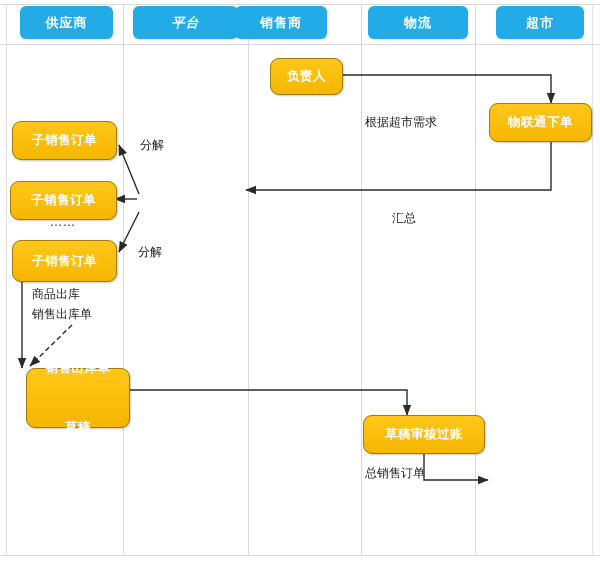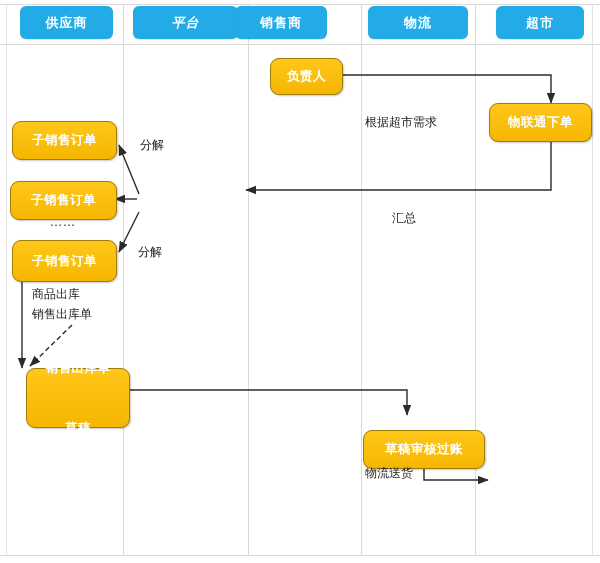--- a/index.html
+++ b/index.html
@@ -40,21 +40,21 @@
     color:#ffffff;
     font-size:12.5px;
     font-weight:bold;
     display:flex;flex-direction:column;
     align-items:center;justify-content:center;
     letter-spacing:.5px;
     box-shadow:1px 1px 2px rgba(0,0,0,.22);
     line-height:1.45;
     text-align:center;
   }
-  .node .l2{display:block;}
+  .node .l2{display:block;font-family:Liberation Mono, monospace;}
 
   
   .lbl{
     position:absolute;
     font-size:12px;
     color:#222222;
     white-space:nowrap;
     line-height:1.5;
   }
   .dots{position:absolute;font-size:12px;color:#333;letter-spacing:1px;}
@@ -138,33 +138,33 @@
 
   <div class="node" style="left:12px;top:240px;width:103px;height:40px;">
     <span>子销售订单</span>
   </div>
 
   <div class="node" style="left:26px;top:368px;width:102px;height:58px;gap:41px;">
     <span>销售出库单</span>
     <span class="l2">草稿</span>
   </div>
 
-  <div class="node" style="left:363px;top:430px;width:120px;height:37px;text-align:center;">
+  <div class="node" style="left:363px;top:415px;width:120px;height:37px;text-align:center;">
     <span>草稿审核过账</span>
   </div>
 
 
   <div class="lbl" style="left:365px;top:97px;margin-top:16px;">根据超市需求</div>
 
   <div class="lbl" style="left:392px;top:209px;">汇总</div>
 
   <div class="lbl" style="left:140px;top:136px;">分解</div>
 
   <div class="lbl" style="left:138px;top:243px;">分解</div>
 
   <div class="lbl" style="left:32px;top:285px;">商品出库</div>
   <div class="lbl" style="left:32px;top:305px;">销售出库单</div>
 
-  <div class="lbl" style="left:365px;top:464px;">物流送货</div>
+  <div class="lbl" style="left:365px;top:464px;">总销售订单</div>
 
   <div class="dots" style="left:50px;top:215px;">……</div>
 
 </div>
 
 </body></html>

